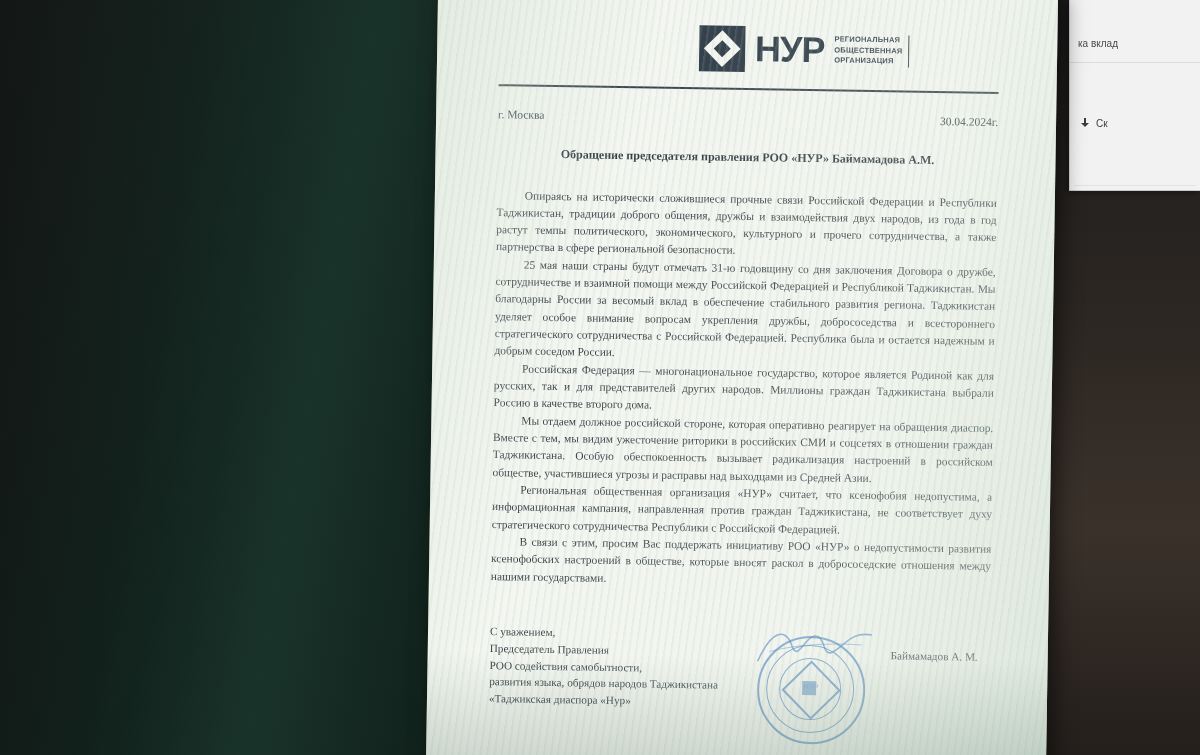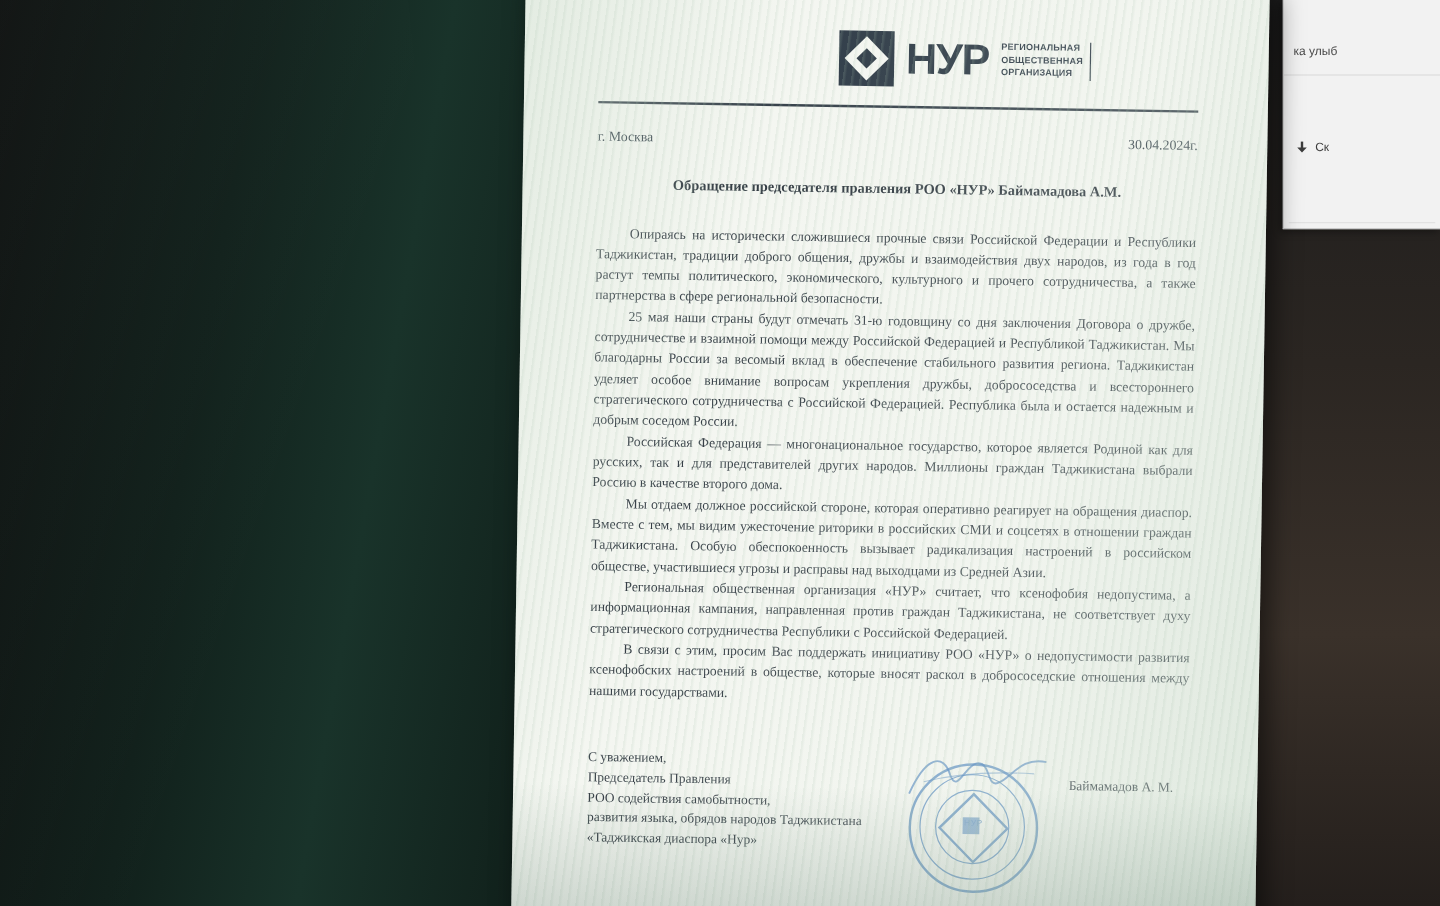--- a/index.html
+++ b/index.html
@@ -310,21 +310,21 @@
 
 <div class="screen">
 
   <div class="backdrop-left">
     <div class="sheen"></div>
   </div>
 
   <div class="backdrop-right"></div>
 
   <div class="right-panel">
-    <div class="rp-text">ка улыб</div>
+    <div class="rp-text">ка вклад</div>
     <div class="rp-divider"></div>
     <div class="rp-btn">
       <span class="dl-icon"></span>
       <span>Ск</span>
     </div>
     <div class="rp-baseline"></div>
   </div>
 
   <div class="paper">
 

